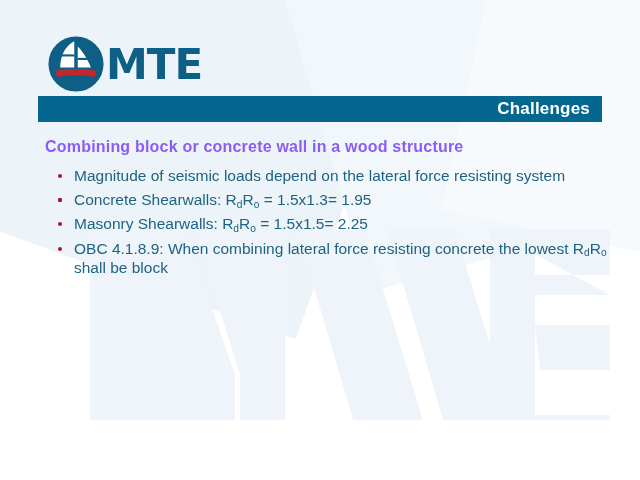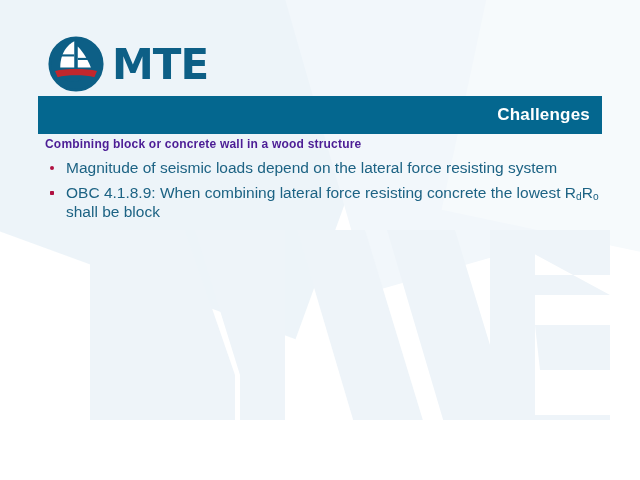--- a/index.html
+++ b/index.html
@@ -78,40 +78,40 @@
   }
 
   
   .logo {
     position: absolute;
     left: 48px;
     top: 36px;
     height: 56px;
     display: flex;
     align-items: center;
-    gap: 8px;
+    gap: 2px;
   }
   .logo-mark { width: 56px; height: 56px; display: block; }
   .logo-word {
     font-family: "DejaVu Sans", sans-serif;
     font-size: 42px;
     font-weight: bold;
     color: #0d5f86;
     letter-spacing: -1px;
     line-height: 1;
     margin-top: 2px;
   }
 
   
   .title-bar {
     position: absolute;
     left: 38px;
     top: 96px;
     width: 564px;
-    height: 38px;
+    height: 26px;
     background: #04678f;
     display: flex;
     align-items: center;
     justify-content: flex-end;
   }
   .title-text {
     color: #ffffff;
     font-size: 17px;
     font-weight: bold;
     padding-right: 12px;
@@ -119,30 +119,30 @@
   }
 
   
   .content {
     position: absolute;
     left: 45px;
     top: 136px;
     width: 570px;
   }
   .subhead {
-    color: #4c1d95;
-    font-size: 12px;
+    color: #8b5cf6;
+    font-size: 16px;
     font-weight: bold;
     letter-spacing: 0.2px;
     margin: 0 0 6px 0;
     line-height: 1.35;
   }
   ul.bullets {
     list-style: none;
-    margin: 0;
+    margin: 8px;
     padding: 0;
   }
   ul.bullets > li {
     position: relative;
     padding-left: 21px;
     color: #1d6384;
     font-size: 15.5px;
     line-height: 1.25;
     margin-bottom: 5px;
   }
@@ -210,18 +210,19 @@
   <div class="title-bar">
     <div class="title-text">Challenges</div>
   </div>
 
   <div class="content">
     <div class="subhead">Combining block or concrete wall in a wood structure</div>
     <ul class="bullets">
         <li><span class="dot"></span><span class="bullet-text"><span>Magnitude of seismic loads depend on the lateral force resisting system</span></span></li>
         <li><span class="dot"></span></li>
         <li><span class="dot"></span></li>
-        <li><span class="dot"></span></li>
+        <li><span class="dot"></span><span class="bullet-text"><span>Concrete Shearwalls:  R</span><sub>d</sub><span>R</span><sub>o</sub><span> = 1.5x1.3= 1.95</span></span></li>
+        <li><span class="dot"></span><span class="bullet-text"><span>Masonry Shearwalls:  R</span><sub>d</sub><span>R</span><sub>o</sub><span> = 1.5x1.5= 2.25</span></span></li>
         <li><span class="dot"></span><span class="bullet-text"><span>OBC 4.1.8.9:  When combining lateral force resisting concrete the lowest R</span><sub>d</sub><span>R</span><sub>o</sub><span> shall be block</span></span></li>
       </ul>
   </div>
 
 </div>
 
 </body></html>

